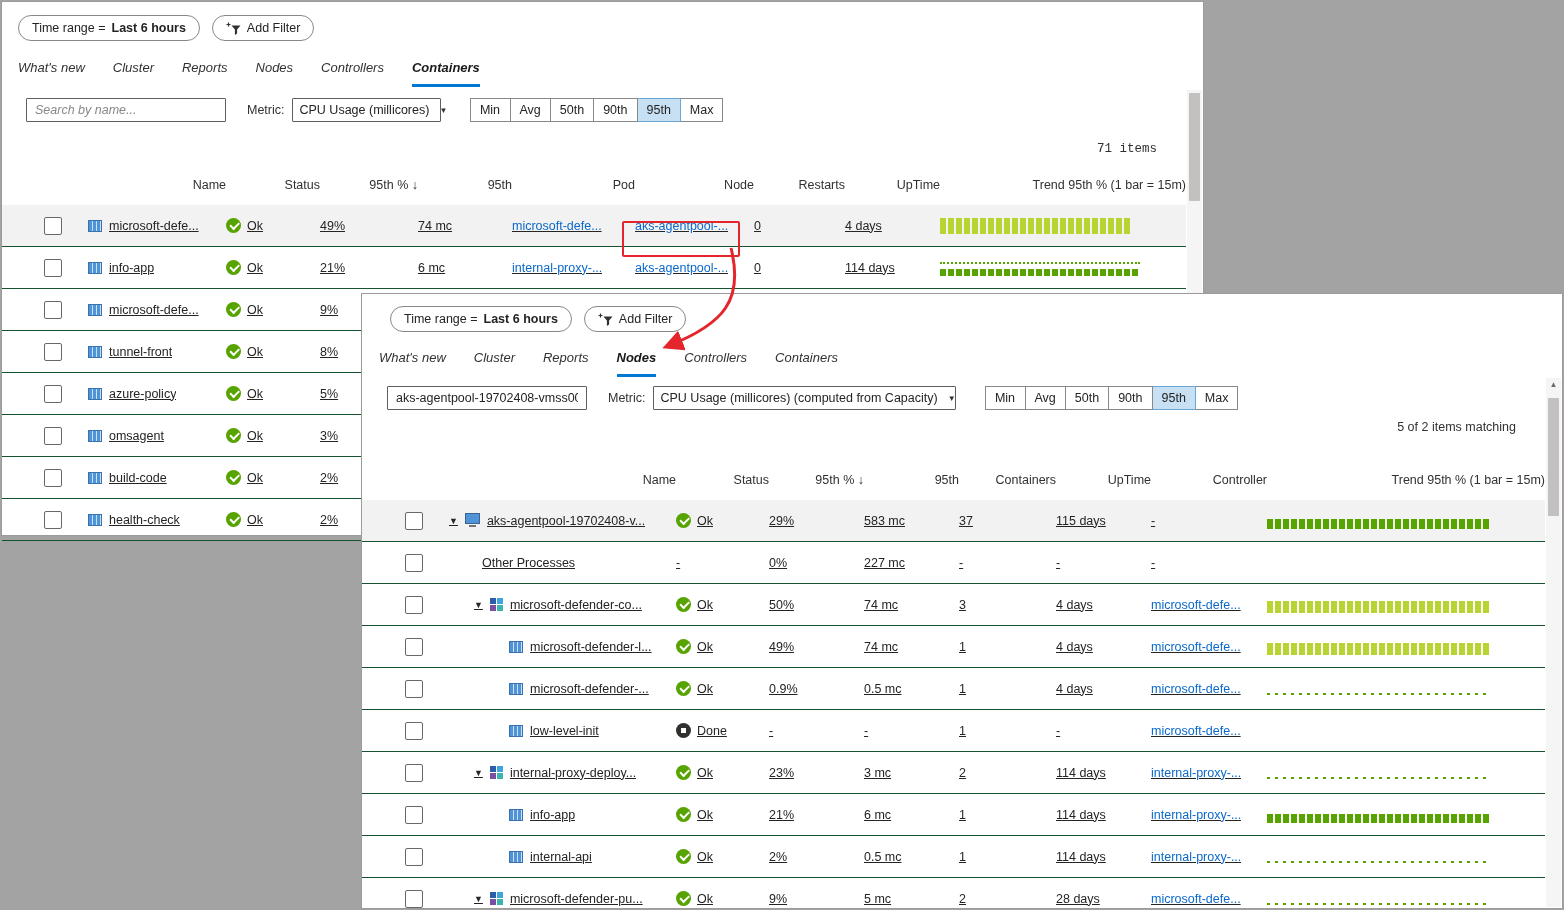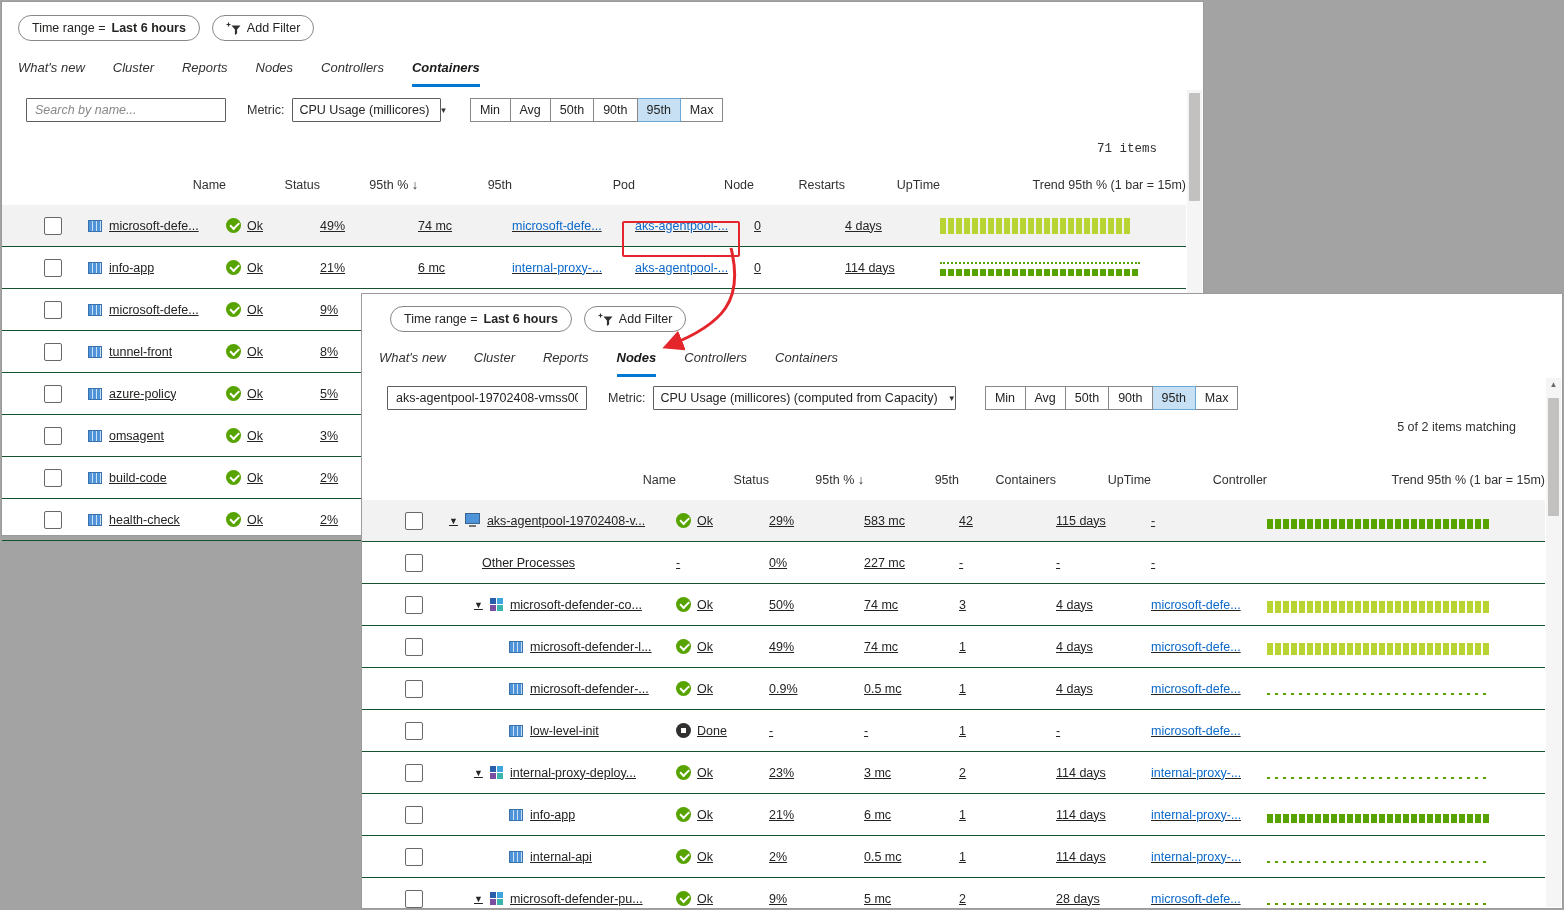--- a/index.html
+++ b/index.html
@@ -564,21 +564,21 @@
               <span class="st-ok"></span>
               <span>Ok</span>
             </div>
             <div class="cell">
               <span>29%</span>
             </div>
             <div class="cell">
               <span>583 mc</span>
             </div>
             <div class="cell">
-              <span>42</span>
+              <span>37</span>
             </div>
             <div class="cell">
               <span>115 days</span>
             </div>
             <div class="cell">
               <span>-</span>
             </div>
             <div class="cell trendcell">
               <div class="trend">
                 <i class="bar" style="height: 10px; background: rgb(87, 163, 0);"></i>

